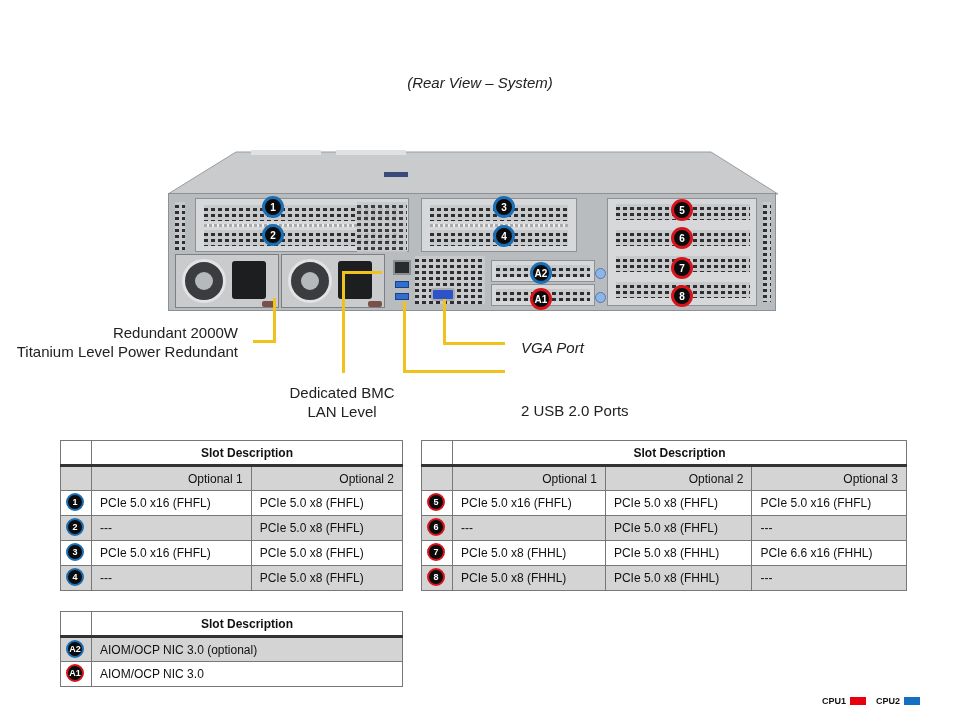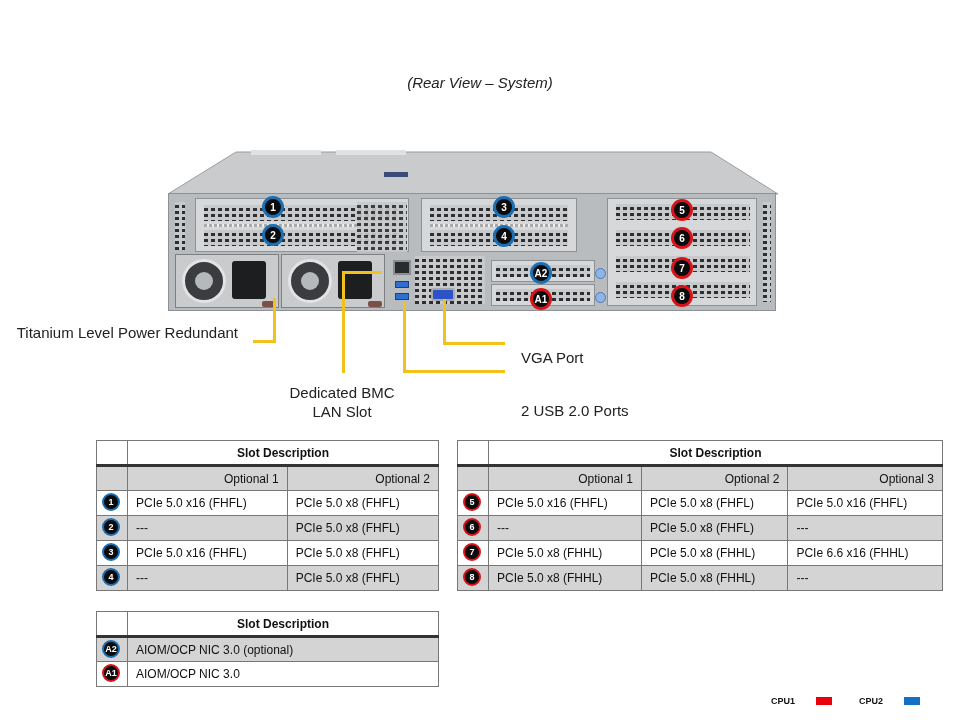--- a/index.html
+++ b/index.html
@@ -28,31 +28,31 @@
 
   .badge { position: absolute; width: 22px; height: 22px; border-radius: 50%; background: #0b0b0b; color: #fff; font-weight: bold; font-size: 10px; display: flex; align-items: center; justify-content: center; }
   .badge.cpu2 { border: 3px solid #1a6fb5; }
   .badge.cpu1 { border: 3px solid #d8141b; }
   .badge.small { width: 18px; height: 18px; font-size: 9px; border-width: 2px; }
 
   .line { position: absolute; background: #f1c21b; }
   .label { position: absolute; font-size: 15px; color: #222; line-height: 19px; }
 
   
-  table.slot { position: absolute; border-collapse: collapse; font-size: 12px; margin-left: 36px; }
+  table.slot { position: absolute; border-collapse: collapse; font-size: 12px; }
   table.slot td { border: 1px solid #777; height: 25px; padding: 0 8px; }
   table.slot td.num { width: 31px; padding: 0; position: relative; }
   table.slot tr.head td { font-weight: bold; text-align: center; border-bottom: 3px solid #333; background: #fff; }
   table.slot tr.head td.blank { border-bottom: 3px solid #333; }
   table.slot tr.sub td { text-align: right; background: #d4d4d4; }
   table.slot tr.white td { background: #fff; }
   table.slot tr.grey td { background: #d4d4d4; }
   table.slot td.num .badge { left: 5px; top: 2px; }
 
-  .legend { right: 40px; top: 696px; display: flex; align-items: center; font-size: 9px; font-weight: bold; gap: 21px; }
+  .legend { right: 40px; top: 696px; display: flex; align-items: center; font-size: 9px; font-weight: bold; gap: 4px; }
   .swatch { width: 16px; height: 8px; display: inline-block; }
 </style>
 </head>
 <body>
 
 <div class="abs title">(Rear View – System)</div>
 
 <svg class="abs chassis-top" viewBox="0 0 614 46" width="614" height="46">
   <polygon points="70,2 545,2 612,44 2,44" fill="#c9cbcd" stroke="#9a9da0"></polygon>
   <rect x="85" y="0" width="70" height="5" fill="#dfe1e2"></rect>
@@ -136,27 +136,28 @@
 <div class="line" style="left:342px;top:271px;width:40px;height:3px;"></div>
 <div class="line" style="left:342px;top:271px;width:3px;height:102px;"></div>
 
 <div class="line" style="left:403px;top:301px;width:3px;height:72px;"></div>
 <div class="line" style="left:403px;top:370px;width:102px;height:3px;"></div>
 
 <div class="line" style="left:443px;top:299px;width:3px;height:46px;"></div>
 <div class="line" style="left:443px;top:342px;width:62px;height:3px;"></div>
 
 <div class="label" style="left:0;width:238px;top:323px;text-align:right;">
+  <div>Redundant 2000W</div>
   <div>Titanium Level Power Redundant</div>
 </div>
 <div class="label" style="left:262px;width:160px;top:383px;text-align:center;">
   <div>Dedicated BMC</div>
-  <div>LAN Slot</div>
-</div>
-<div class="label" style="left:521px;top:348px;">VGA Port</div>
+  <div>LAN Level</div>
+</div>
+<div class="label" style="left:521px;top:338px;font-style:italic;">VGA Port</div>
 <div class="label" style="left:521px;top:363px;margin-top:38px;">2 USB 2.0 Ports</div>
 
 <table class="slot" style="left:60px;top:440px;width:343px;">
   <tbody>
       <tr class="head">
     <td class="num blank"></td>
     <td colspan="2">Slot Description</td>
   </tr>
   <tr class="sub">
     <td class="num"></td>

